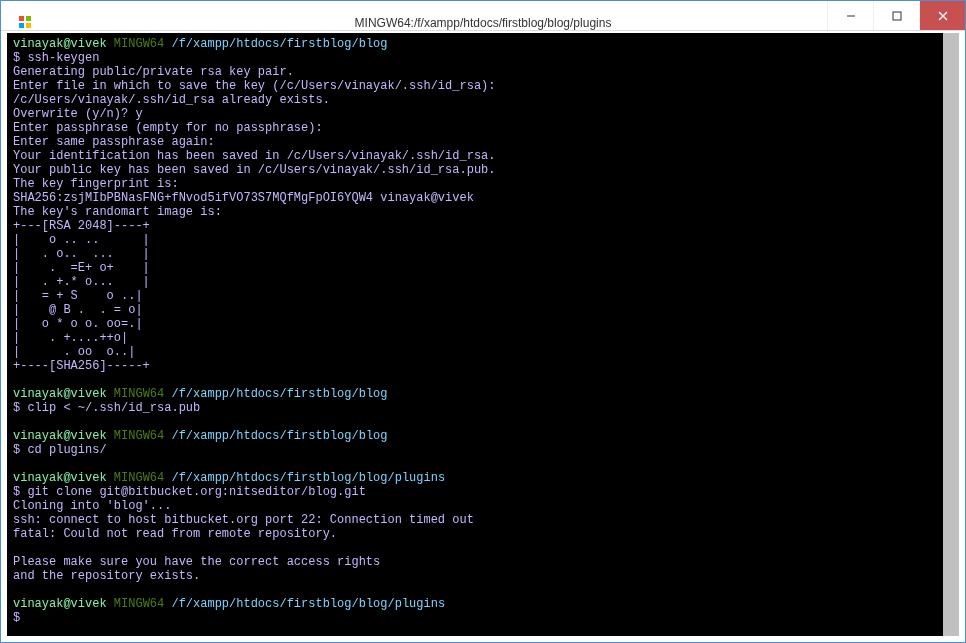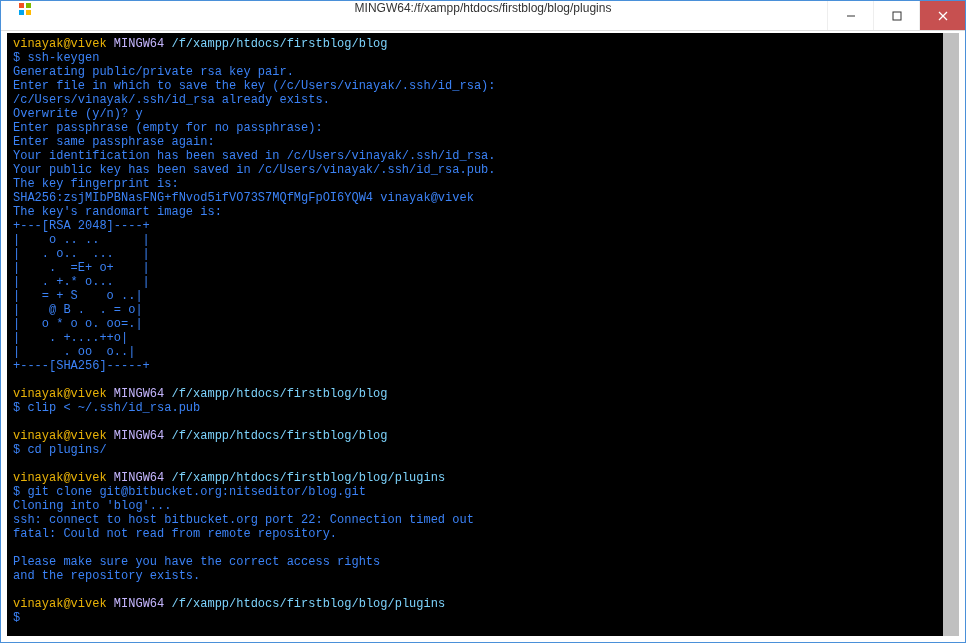--- a/index.html
+++ b/index.html
@@ -15,21 +15,21 @@
       height: 643px;
       border: 1px solid #4a90d9;
       display: flex;
       flex-direction: column;
       background: #fff;
     }
     .titlebar {
       height: 30px;
       background: #fff;
       display: flex;
-      align-items: flex-start;
+      align-items: flex-end;
       border-bottom: 1px solid #ddd;
       position: relative;
       padding-left: 8px;
     }
     .titlebar-icon {
       width: 16px;
       height: 16px;
       margin-left: 8px;
       display: flex;
       align-items: center;
@@ -82,24 +82,24 @@
       top: 33px;
       width: 16px;
       bottom: 7px;
       background: #f0f0f0;
     }
     .scrollbar-thumb {
       width: 100%;
       background: #c0c0c0;
       height: 100%;
     }
-    .user { color: #eab308; font-family: Liberation Mono, monospace; }
-    .env { color: #c4b5fd; }
+    .user { color: #86efac; font-family: Liberation Mono, monospace; }
+    .env { color: #4d7c0f; }
     .path { color: #7dd3fc; }
-    .white { color: #3b82f6; }
+    .white { color: #c4b5fd; }
     .empty-line { height: 14px; }
   </style>
 </head>
 <body>
 
 <div class="window">
   <div class="titlebar">
     <div class="titlebar-icon">
       <svg width="16" height="16" viewBox="0 0 16 16">
         <rect x="2" y="2" width="5" height="5" fill="#f25022"></rect>

